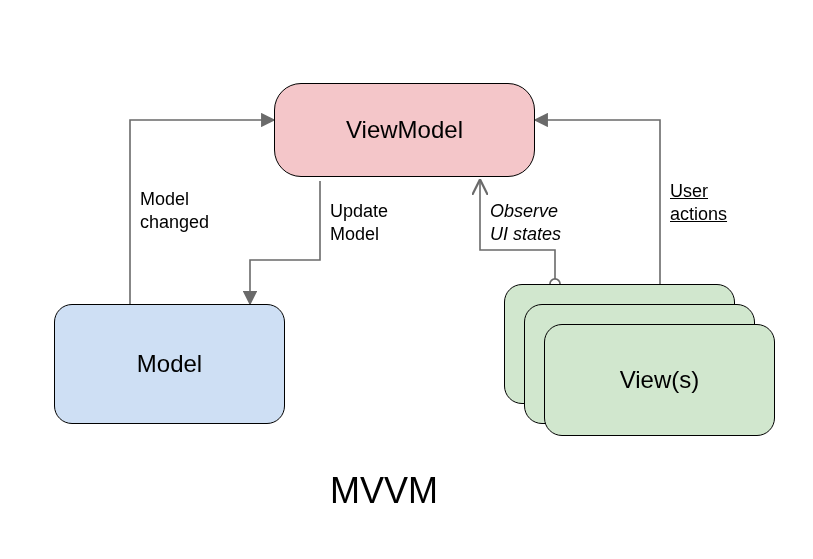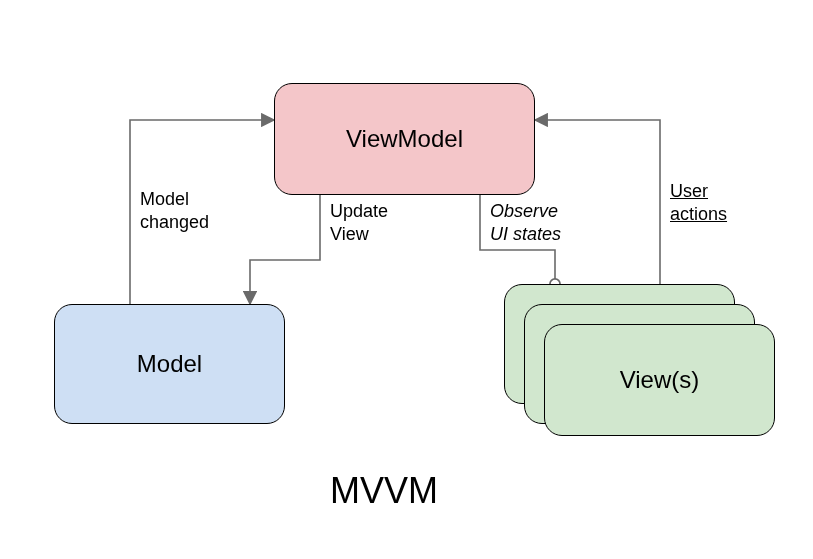--- a/index.html
+++ b/index.html
@@ -22,22 +22,23 @@
     display: flex;
     align-items: center;
     justify-content: center;
     font-size: 24px;
     box-sizing: border-box;
   }
   .vm {
     left: 274px;
     top: 83px;
     width: 261px;
-    height: 112px;
+    height: 94px;
     background: #f4c6c9;
+    border-radius: 27px;
   }
   .model {
     left: 54px;
     top: 304px;
     width: 231px;
     height: 120px;
     background: #cedff4;
   }
   .view1 {
     left: 504px;
@@ -118,21 +119,21 @@
 
   <div class="box view1"></div>
   <div class="box view2"></div>
   <div class="box view3">
     <span>View(s)</span>
   </div>
 
   <div class="label" style="left:140px; top:188px; white-space:pre;">Model
 changed</div>
   <div class="label" style="left:330px; top:200px; white-space:pre;">Update
-View</div>
+Model</div>
   <div class="label" style="left:490px; top:200px; white-space:pre;font-style:italic;">Observe
 UI states</div>
   <div class="label" style="left:670px; top:180px; white-space:pre;text-decoration:underline;">User
 actions</div>
 
   <div class="title" style="left:330px; top:470px;">MVVM</div>
 
 </div>
 
 </body></html>

